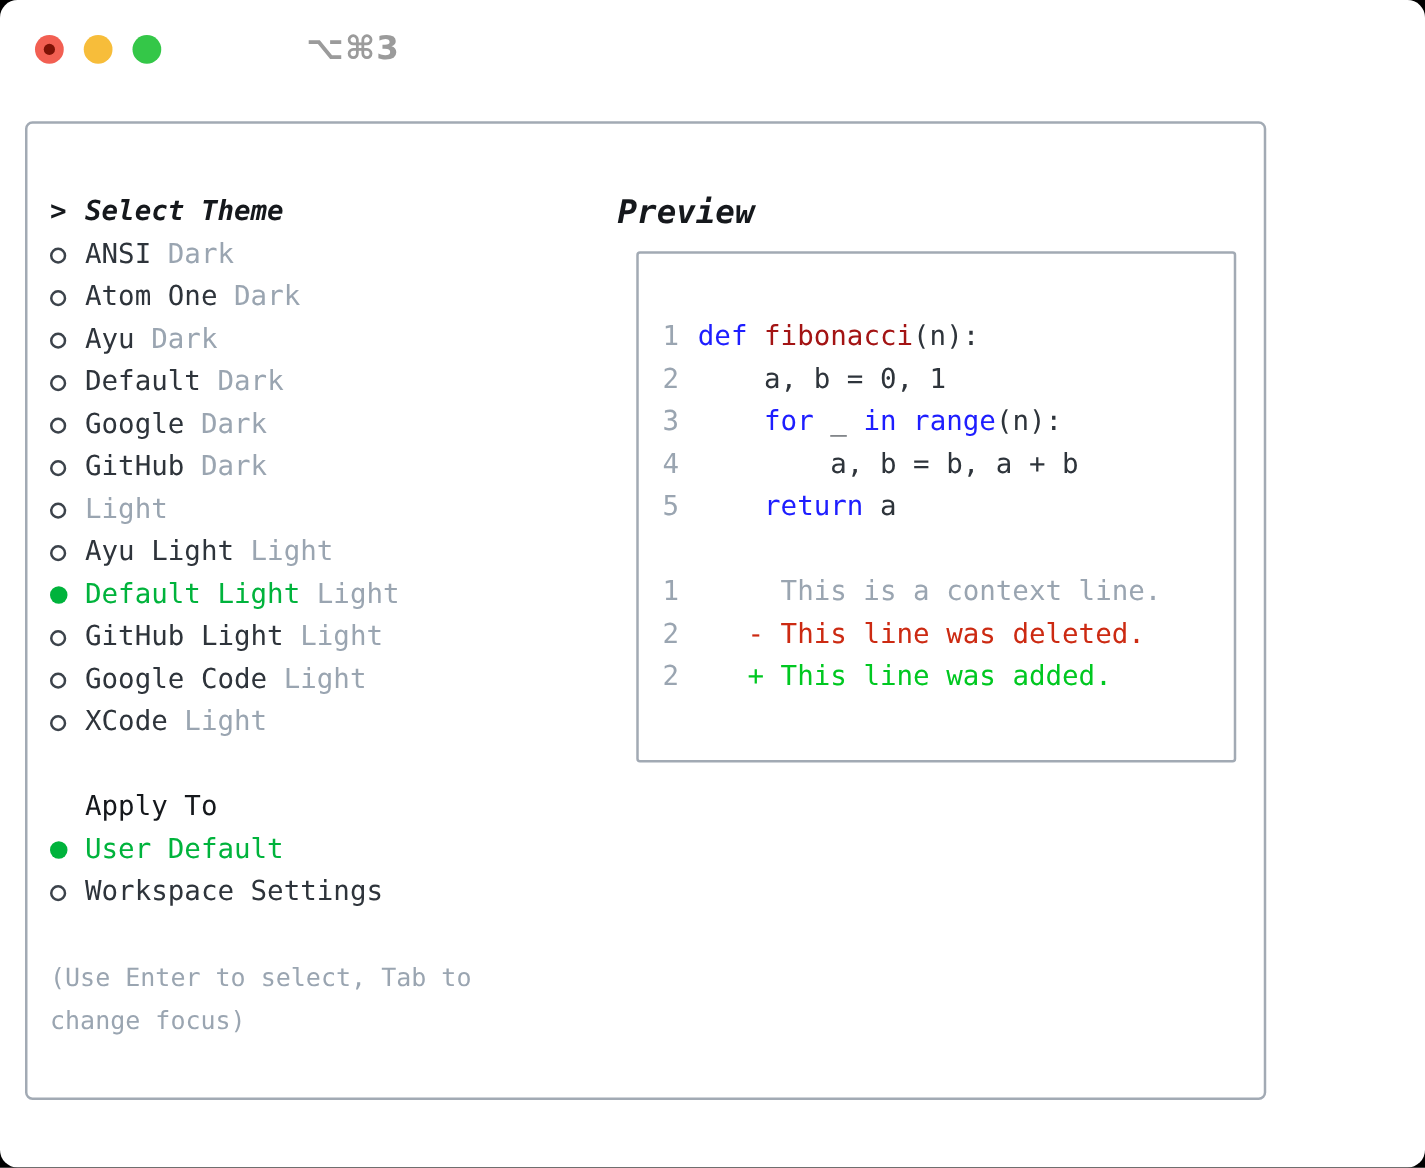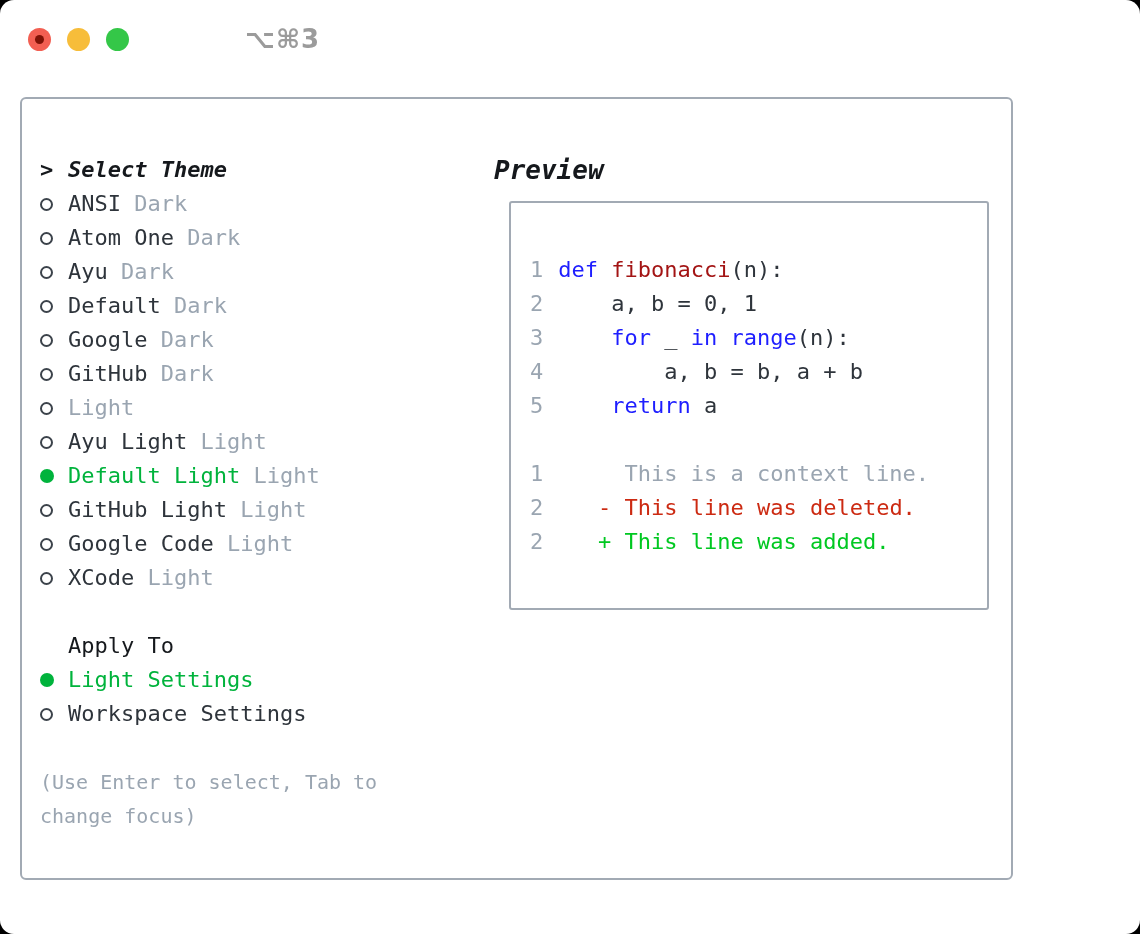--- a/index.html
+++ b/index.html
@@ -110,21 +110,21 @@
         </div>
 
       <div class="section-gap"></div>
 
       <div class="row">
         <span class="marker"></span>
         <span class="label" style="color:var(--title)">Apply To</span>
       </div>
 
       <div id="apply-list">
-          <div class="row"><span class="marker"><span class="circle filled"></span></span><span class="label green-text">Light Settings</span></div>
+          <div class="row"><span class="marker"><span class="circle filled"></span></span><span class="label green-text">User Default</span></div>
           <div class="row"><span class="marker"><span class="circle"></span></span><span class="label">Workspace Settings</span></div>
         </div>
 
       <div class="section-gap"></div>
 
       <div class="hint">(Use Enter to select, Tab to
 change focus)</div>
     </div>
 
     <div class="preview-title bold">Preview</div>

